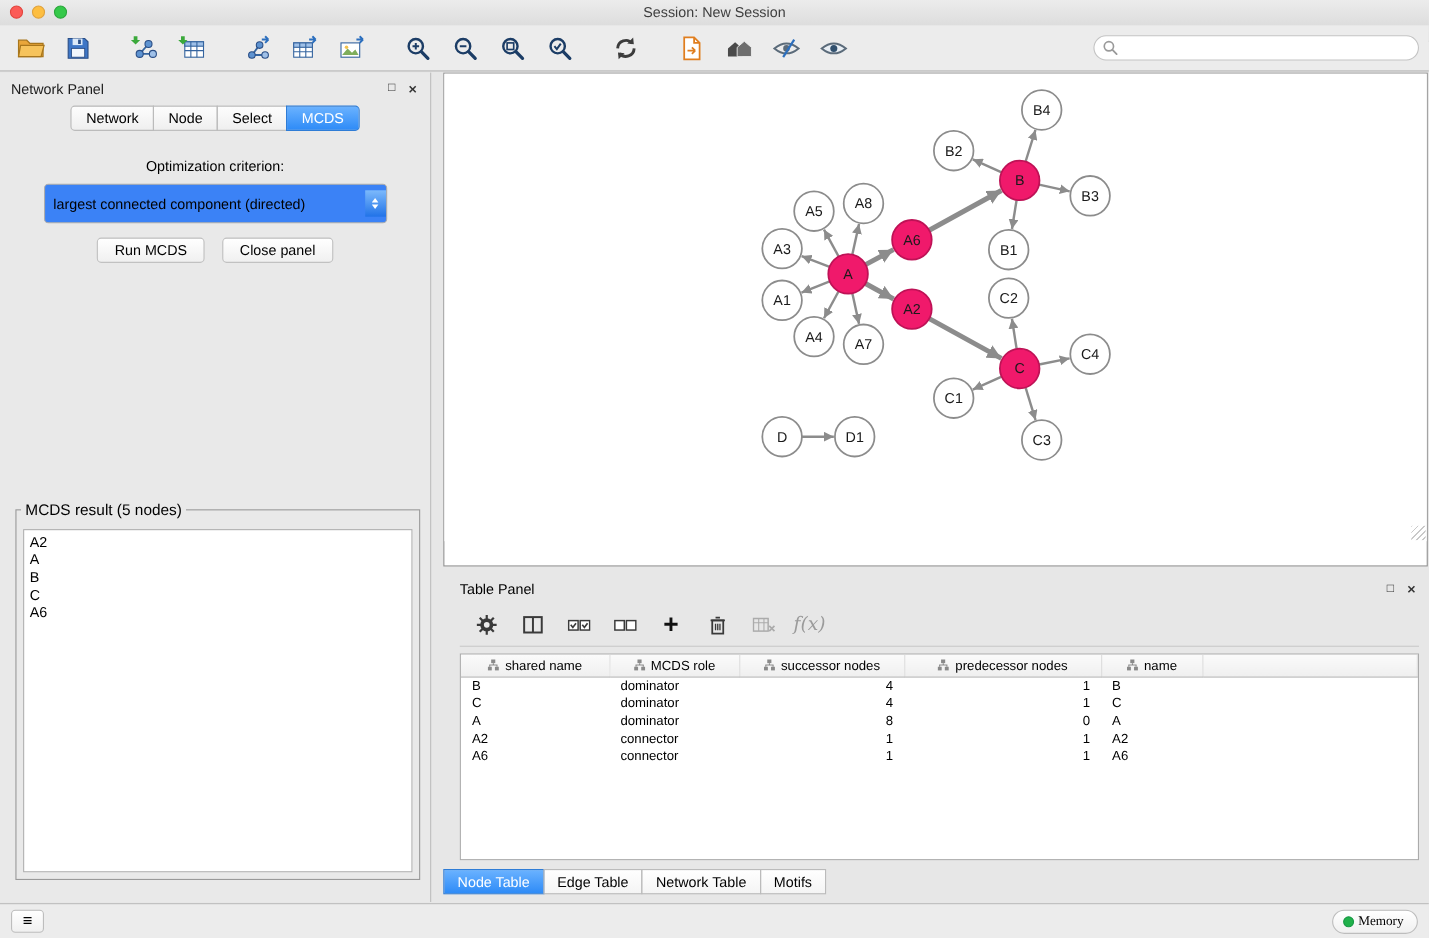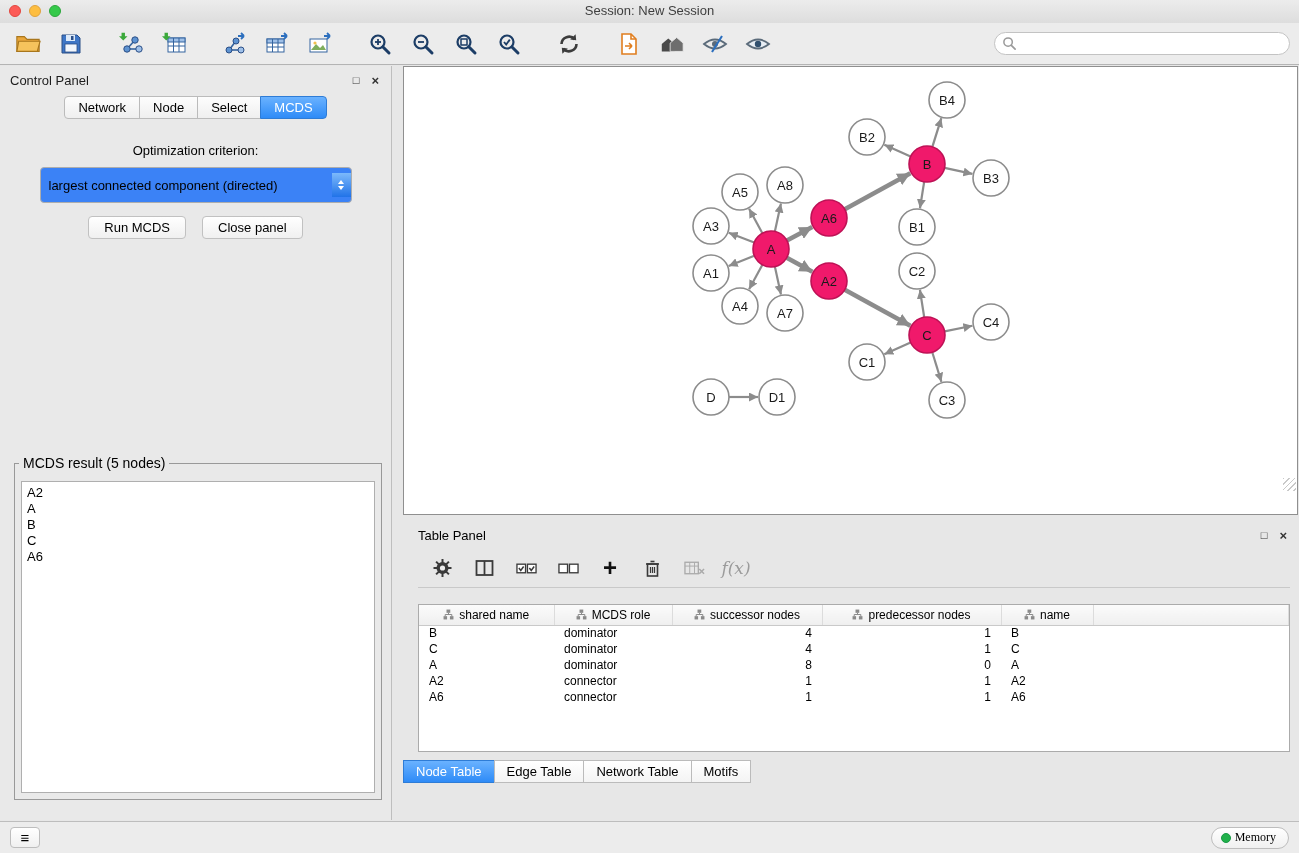--- a/index.html
+++ b/index.html
@@ -80,21 +80,21 @@
   
   .table-panel { position:absolute; left:403px; top:520px; width:896px; height:300px; }
   .tp-header { display:flex; align-items:center; height:26px; padding:4px 12px 0 15px; font-size:13px; }
   .tp-toolbar { margin:2px 9px 0 15px; height:40px; display:flex; align-items:center; gap:10px;
                 padding-left:8px; border-bottom:1px solid #C9C9C9; }
   .tic { width:21px; height:20px; }
   .tt-btn { width:32px; height:32px; display:flex; align-items:center; justify-content:center;
             background:transparent; border:none; }
   .plus-glyph { font-size:24px; font-weight:bold; color:#111; line-height:1; }
   .fx { font-family:"DejaVu Serif",serif; font-style:italic; color:#9B9B9B; font-size:17px; }
-  .table-wrap { margin:16px 9px 0 15px; height:148px; background:#fff; border:1px solid #ABABAB; overflow:hidden; }
+  .table-wrap { margin:6px 9px 0 15px; height:188px; background:#fff; border:1px solid #ABABAB; overflow:hidden; }
   table { border-collapse:collapse; table-layout:fixed; width:100%; font-size:12px; }
   thead th { background:linear-gradient(#FBFBFB,#EFEFEF); border-right:1px solid #DCDCDC;
              border-bottom:1px solid #C9C9C9; height:20px; font-weight:normal; font-size:12px;
              white-space:nowrap; overflow:hidden; }
   .hicon { width:11px; height:11px; vertical-align:-1px; }
   .hlabel { margin-left:5px; }
   tbody td { height:16px; padding:0 10px; white-space:nowrap; overflow:hidden; }
   tbody td.num { text-align:right; }
   .table-tabs { display:flex; justify-content:flex-start; margin-top:8px; }
   .ttab { padding:3px 12px; border:1px solid #BBB; background:linear-gradient(#FFFFFF,#F4F4F4);
@@ -267,21 +267,21 @@
     <svg class="search-mag" viewBox="0 0 16 16">
       <circle cx="6.5" cy="6.5" r="4.5" fill="none" stroke="#9A9A9A" stroke-width="1.6"></circle>
       <line x1="10" y1="10" x2="14" y2="14" stroke="#9A9A9A" stroke-width="1.8" stroke-linecap="round"></line>
     </svg>
     <input type="text" placeholder="" style="">
   </div>
 </div>
 
 <div class="control-panel">
   <div class="panel-header">
-    <span>Control Panel</span>
+    <span>Network Panel</span>
     <span class="panel-btns">
       <span class="pbtn float">□</span>
       <span class="pbtn">×</span>
     </span>
   </div>
   <div class="seg-tabs" id="control-tabs">
       <div class="seg-tab">Network</div>
       <div class="seg-tab">Node</div>
       <div class="seg-tab">Select</div>
       <div class="seg-tab active">MCDS</div>

